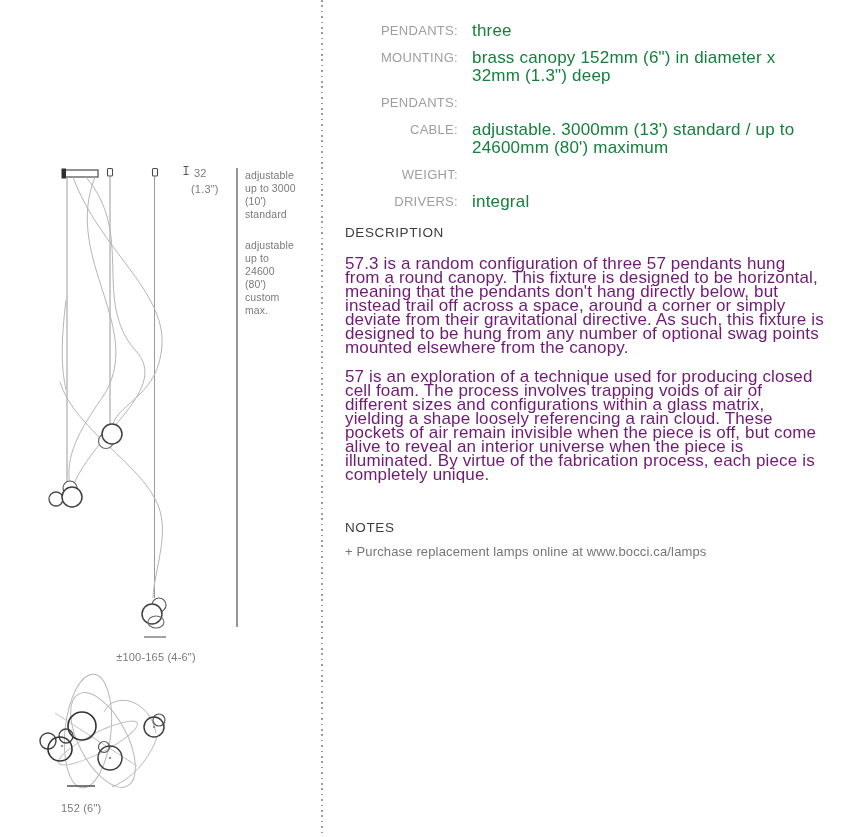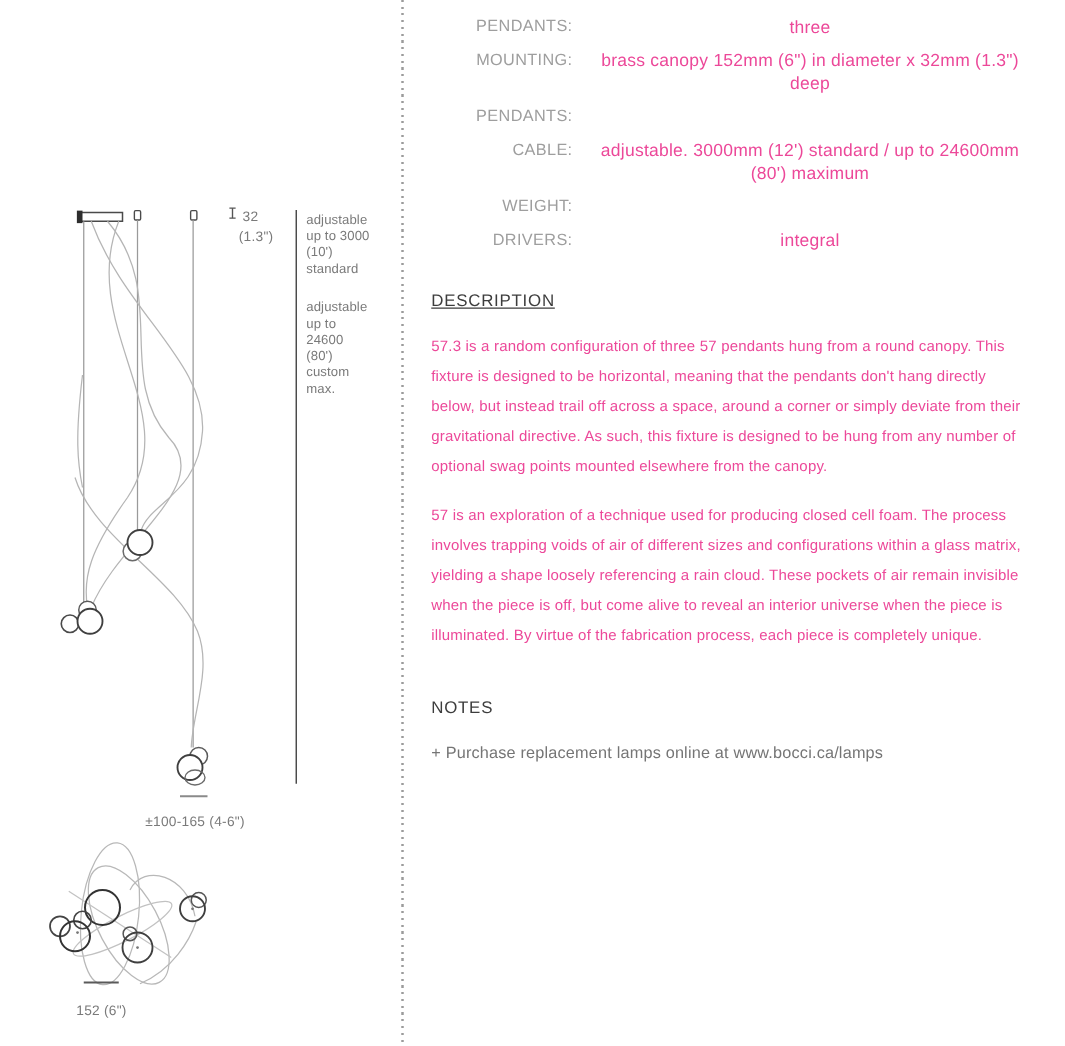--- a/index.html
+++ b/index.html
@@ -10,43 +10,43 @@
   
   #divider{
     position:absolute;left:321px;top:0;width:2px;height:837px;
     background:repeating-linear-gradient(to bottom,#9b9b9b 0px,#9b9b9b 1.6px,transparent 1.6px,transparent 5.4px);
   }
   
   #diagram{position:absolute;left:0;top:0;}
   .dim-text{font-size:11px;fill:#7a7a7a;letter-spacing:.2px;}
   .note-text{font-size:10.5px;fill:#7a7a7a;letter-spacing:.1px;}
   
-  #right-col{position:absolute;left:345px;top:12px;width:479px;}
+  #right-col{position:absolute;left:345px;top:22px;width:479px;}
   .spec-row{display:flex;margin-bottom:9px;}
   .spec-label{
     width:113px;flex:0 0 113px;text-align:right;color:#9e9e9e;
     font-size:13px;line-height:18px;letter-spacing:.3px;
   }
   .spec-value{
-    margin-left:14px;flex:1;color:#ec4899;
-    font-size:14px;line-height:18px;letter-spacing:.2px;text-align:center;
+    margin-left:14px;flex:1;color:#15803d;
+    font-size:17px;line-height:18px;letter-spacing:.2px;
   }
   .section-heading{
     color:#3d3d3d;font-size:13.5px;letter-spacing:.6px;line-height:18px;
     margin:0;font-weight:normal;
   }
-  #description-heading{margin-top:31px;text-decoration:underline;}
+  #description-heading{margin-top:13px;}
   .body-para{
-    color:#ec4899;font-size:12px;line-height:24px;letter-spacing:.15px;
+    color:#701a75;font-size:17px;line-height:14px;letter-spacing:.15px;
     margin:15px 0 0 0;
   }
   #notes-heading{margin-top:37px;}
   .note-line{
     color:#757575;font-size:13px;line-height:18px;letter-spacing:.15px;
-    margin-top:18px;
+    margin-top:6px;
   }
 </style>
 </head>
 <body>
 
 <div id="page">
 
   <div id="divider"></div>
 
   <svg id="diagram" width="330" height="837" viewBox="0 0 330 837" xmlns="http://www.w3.org/2000/svg">
@@ -155,21 +155,21 @@
     </div>
     <div class="spec-row">
       <div class="spec-label">MOUNTING:</div>
       <div class="spec-value">brass canopy 152mm (6") in diameter x 32mm (1.3") deep</div>
     </div>
     <div class="spec-row">
       <div class="spec-label">PENDANTS:</div>
     </div>
     <div class="spec-row">
       <div class="spec-label">CABLE:</div>
-      <div class="spec-value">adjustable. 3000mm (12') standard / up to 24600mm (80') maximum</div>
+      <div class="spec-value">adjustable. 3000mm (13') standard / up to 24600mm (80') maximum</div>
     </div>
     <div class="spec-row">
       <div class="spec-label">WEIGHT:</div>
     </div>
     <div class="spec-row">
       <div class="spec-label">DRIVERS:</div>
       <div class="spec-value">integral</div>
     </div>
 
     <h2 class="section-heading" id="description-heading">DESCRIPTION</h2>

